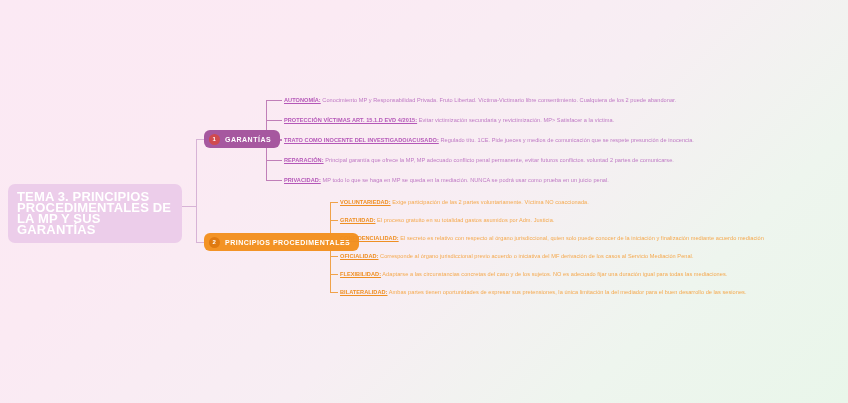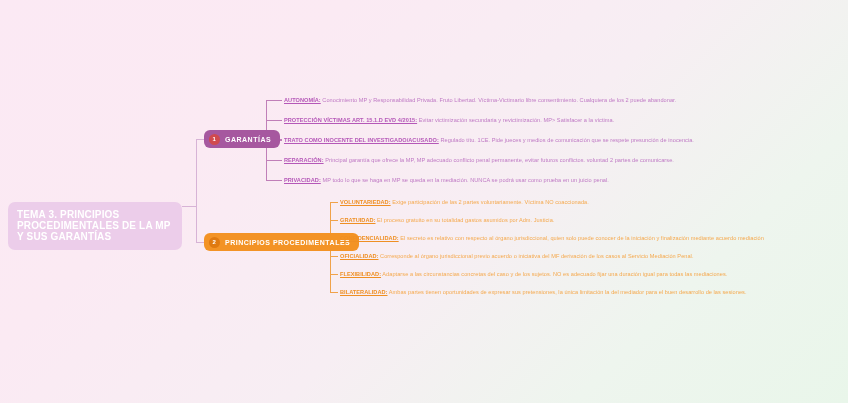--- a/index.html
+++ b/index.html
@@ -29,29 +29,29 @@
   .line.h { height: 1px; }
   .line.v { width: 1px; }
   .line.orange { background: #f0a24a; }
   .line.purple { background: #c07fb8; }
   .line.rootline { background: #d7b3d6; }
 
   
   #root-node {
     position: absolute;
     left: 8px;
-    top: 202px;
+    top: 184px;
     width: 174px;
     min-height: 32px;
     background: #eccdea;
     border-radius: 7px;
     padding: 7px 9px 8px 9px;
     box-sizing: border-box;
     color: #ffffff;
-    font-size: 10px;
+    font-size: 13px;
     line-height: 11px;
     font-weight: bold;
     letter-spacing: 0.15px;
     display: flex;
     align-items: center;
   }
 
   
   .branch-node {
     position: absolute;

